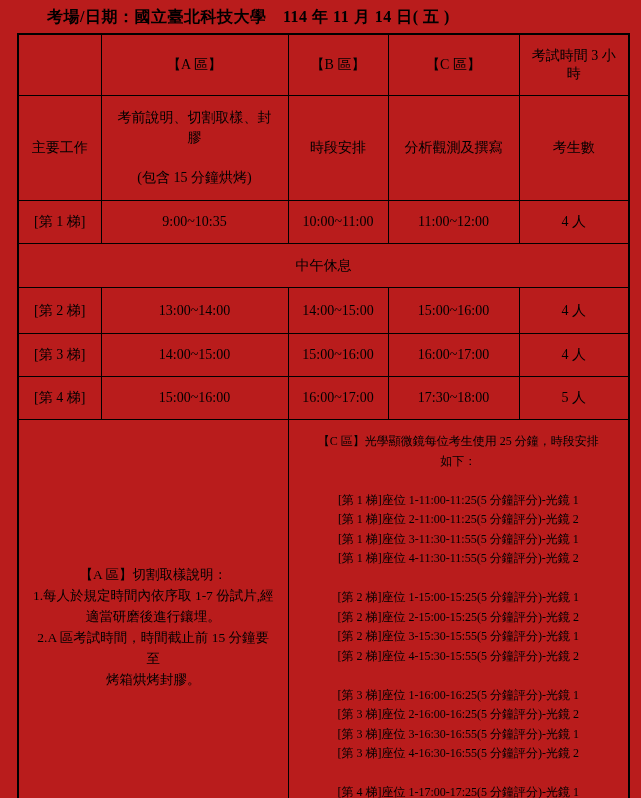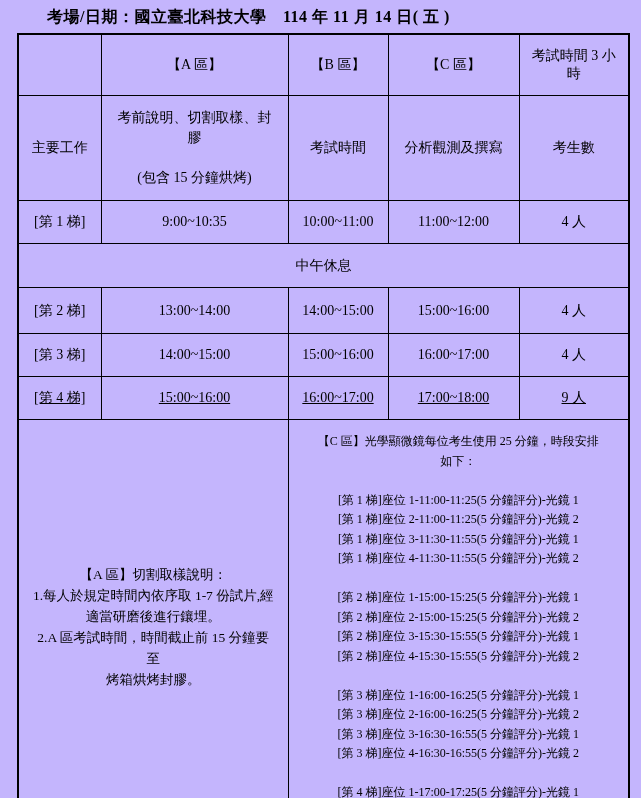--- a/index.html
+++ b/index.html
@@ -8,21 +8,21 @@
     background: #ffffff;
     width: 641px;
     height: 798px;
     font-family: "Liberation Serif", "DejaVu Serif", serif;
     color: #000000;
   }
   .page {
     position: relative;
     width: 641px;
     height: 798px;
-    background: #c4b5fd;
+    background: #b91c1c;
     overflow: hidden;
   }
   .doc-title {
     position: absolute;
     left: 47px;
     top: 7px;
     font-size: 16px;
     font-weight: bold;
     letter-spacing: 0.5px;
     white-space: nowrap;
@@ -43,21 +43,21 @@
     vertical-align: middle;
     padding: 12px;
     overflow: hidden;
   }
   tr.r-header   { height: 42px; }
   tr.r-work     { height: 92px; }
   tr.r-s1       { height: 35px; }
   tr.r-lunch    { height: 44px; }
   tr.r-s2       { height: 46px; margin-left: 32px; }
   tr.r-s3       { height: 42px; }
-  tr.r-s4       { height: 43px; text-decoration: underline; }
+  tr.r-s4       { height: 43px; }
   tr.r-notes    { height: 406px; }
   .pre { white-space: pre-line; margin-top: 12px; }
   td.work-a { line-height: 20px; }
   td.notes-a {
     text-align: left;
     vertical-align: middle;
     padding: 0 2px 0 2px;
     line-height: 21px;
     font-size: 13.5px;
   }
@@ -92,21 +92,21 @@
       <td>【B 區】</td>
       <td>【C 區】</td>
       <td>考試時間 3 小時</td>
     </tr>
 
     <tr class="r-work">
       <td>主要工作</td>
       <td class="pre work-a">考前說明、切割取樣、封膠
 
 (包含 15 分鐘烘烤)</td>
-      <td>考試時間</td>
+      <td>時段安排</td>
       <td>分析觀測及撰寫</td>
       <td>考生數</td>
     </tr>
 
     <tr class="r-s1">
       <td>[第 1 梯]</td>
       <td>9:00~10:35</td>
       <td>10:00~11:00</td>
       <td>11:00~12:00</td>
       <td>4 人</td>
@@ -129,22 +129,22 @@
       <td>14:00~15:00</td>
       <td>15:00~16:00</td>
       <td>16:00~17:00</td>
       <td>4 人</td>
     </tr>
 
     <tr class="r-s4">
       <td>[第 4 梯]</td>
       <td>15:00~16:00</td>
       <td>16:00~17:00</td>
-      <td>17:00~18:00</td>
-      <td>9 人</td>
+      <td>17:30~18:00</td>
+      <td>5 人</td>
     </tr>
 
     <tr class="r-notes">
       <td colspan="2" class="pre notes-a">【A 區】切割取樣說明：
 1.每人於規定時間內依序取 1-7 份試片,經
 適當研磨後進行鑲埋。
 2.A 區考試時間，時間截止前 15 分鐘要至
 烤箱烘烤封膠。</td>
       <td colspan="3" class="pre notes-c">【C 區】光學顯微鏡每位考生使用 25 分鐘，時段安排
 如下：

